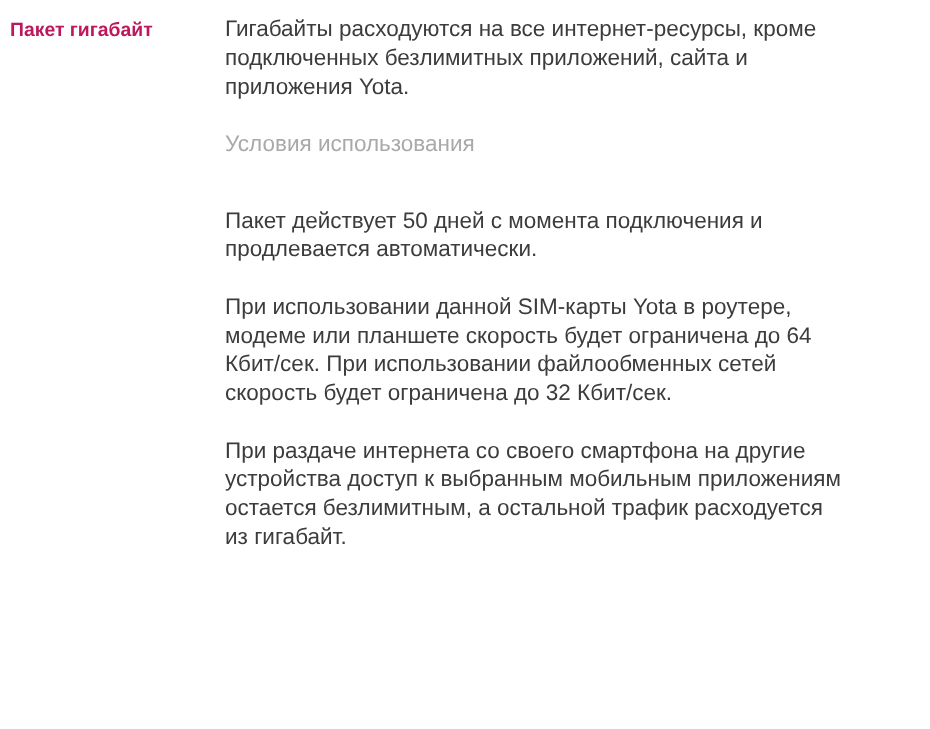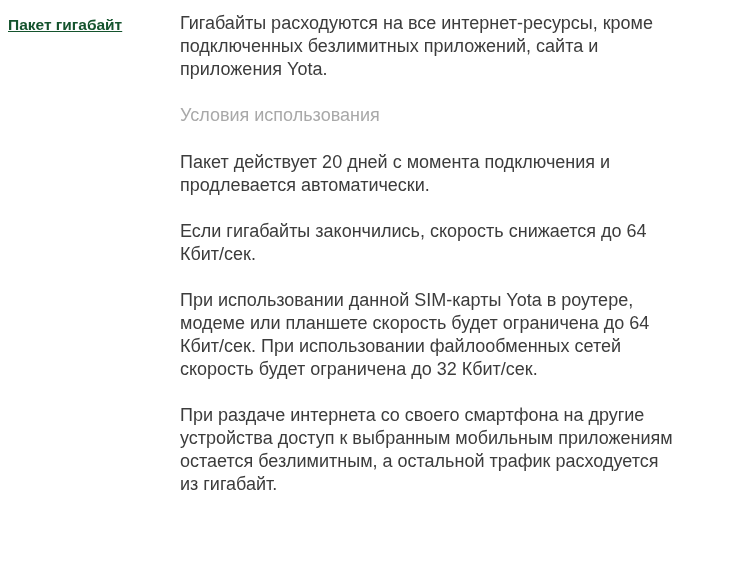--- a/index.html
+++ b/index.html
@@ -17,47 +17,45 @@
     width: 744px;
   }
   .term-col {
     width: 172px;
     flex: 0 0 172px;
     padding-top: 1px;
   }
   .term {
     font-size: 15.5px;
     font-weight: bold;
-    color: #14532d;
+    color: #be185d;
     line-height: 23px;
-    text-decoration: underline;
   }
   .desc-col {
     flex: 1 1 auto;
     max-width: 500px;
   }
   .desc-col p {
     font-size: 18px;
     line-height: 23px;
     color: #3c3c3c;
     margin: 0 0 23px 0;
   }
   .desc-col p.subheading {
     color: #a9a9a9;
-    margin: 0 0 24px 0;
+    margin: 0 0 38px 0;
   }
 </style>
 </head>
 <body>
 
 <div class="section">
   <div class="term-col">
     <div class="term">Пакет гигабайт</div>
   </div>
   <div class="desc-col">
     <p>Гигабайты расходуются на все интернет-ресурсы, кроме подключенных безлимитных приложений, сайта и приложения Yota.</p>
     <p class="subheading">Условия использования</p>
-    <p>Пакет действует 20 дней с момента подключения и продлевается автоматически.</p>
-    <p>Если гигабайты закончились, скорость снижается до 64 Кбит/сек.</p>
+    <p>Пакет действует 50 дней с момента подключения и продлевается автоматически.</p>
     <p>При использовании данной SIM-карты Yota в роутере, модеме или планшете скорость будет ограничена до 64 Кбит/сек. При использовании файлообменных сетей скорость будет ограничена до 32 Кбит/сек.</p>
     <p>При раздаче интернета со своего смартфона на другие устройства доступ к выбранным мобильным приложениям остается безлимитным, а остальной трафик расходуется из гигабайт.</p>
   </div>
 </div>
 
 </body></html>

